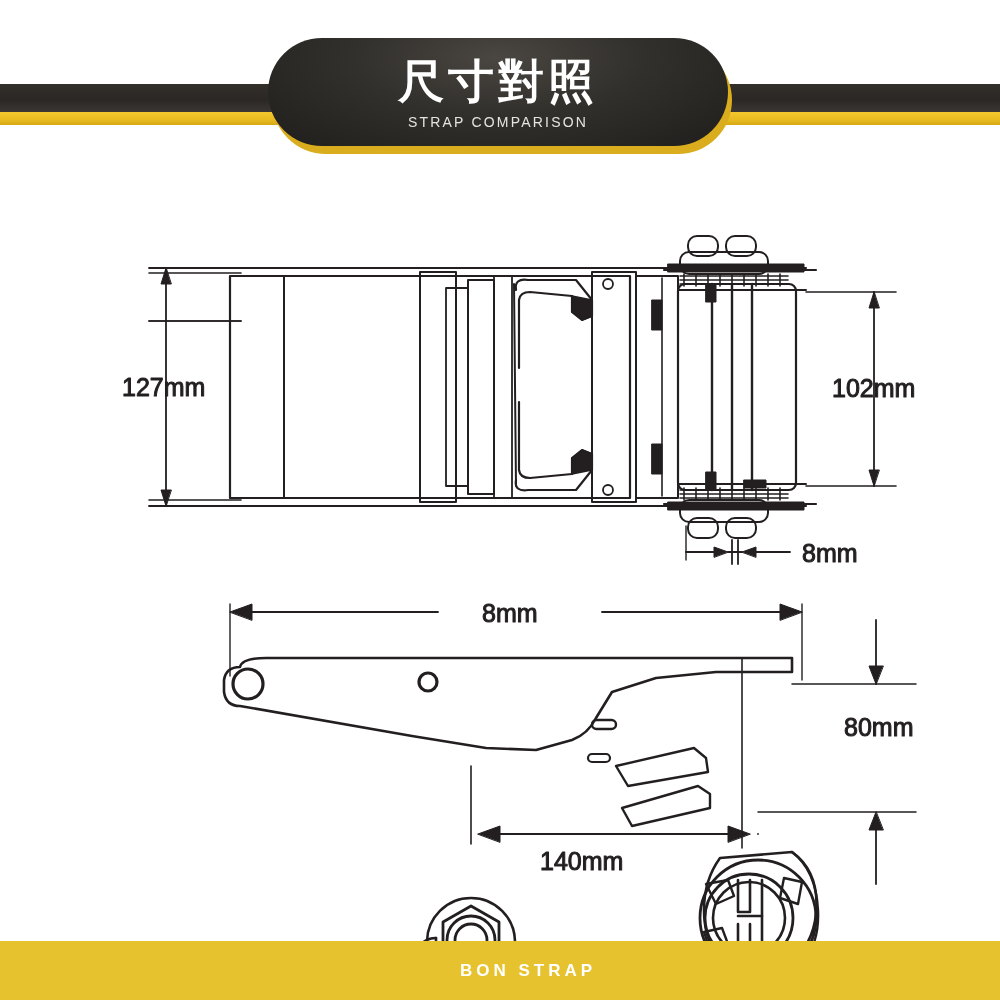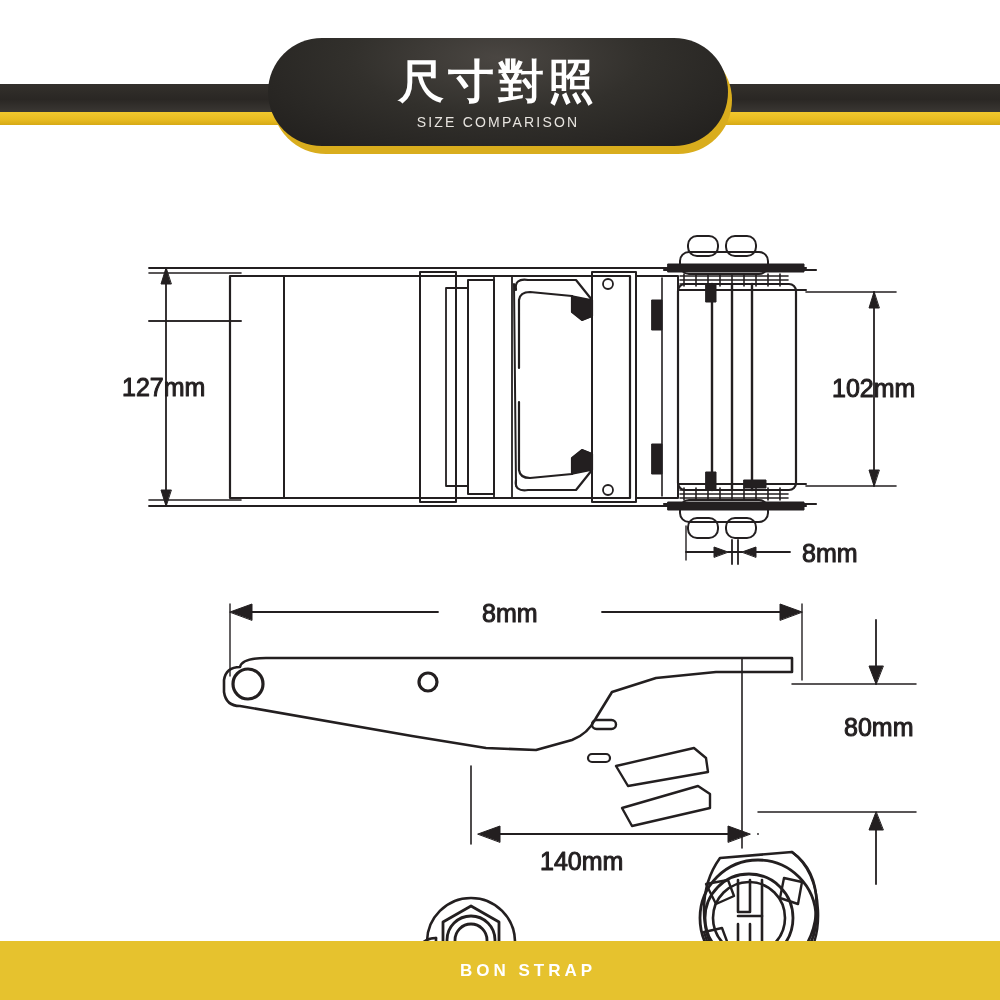--- a/index.html
+++ b/index.html
@@ -67,21 +67,21 @@
 <body>
 
 <div id="page">
 
   <div class="header-wrap">
     <div class="hdr-stripe-dark"></div>
     <div class="hdr-stripe-yellow"></div>
     <div class="hdr-pill-shadow"></div>
     <div class="hdr-pill">
       <div class="hdr-title">尺寸對照</div>
-      <div class="hdr-sub">SIZE COMPARISON</div>
+      <div class="hdr-sub">STRAP COMPARISON</div>
     </div>
   </div>
 
   <div class="draw-area">
     <svg class="dwg" viewBox="0 0 1000 761">
       <g fill="none" stroke="#231f20" stroke-linejoin="round" stroke-linecap="round">
 
         <g>
 
           <line x1="133" y1="93" x2="225" y2="93" stroke-width="1.6"></line>

